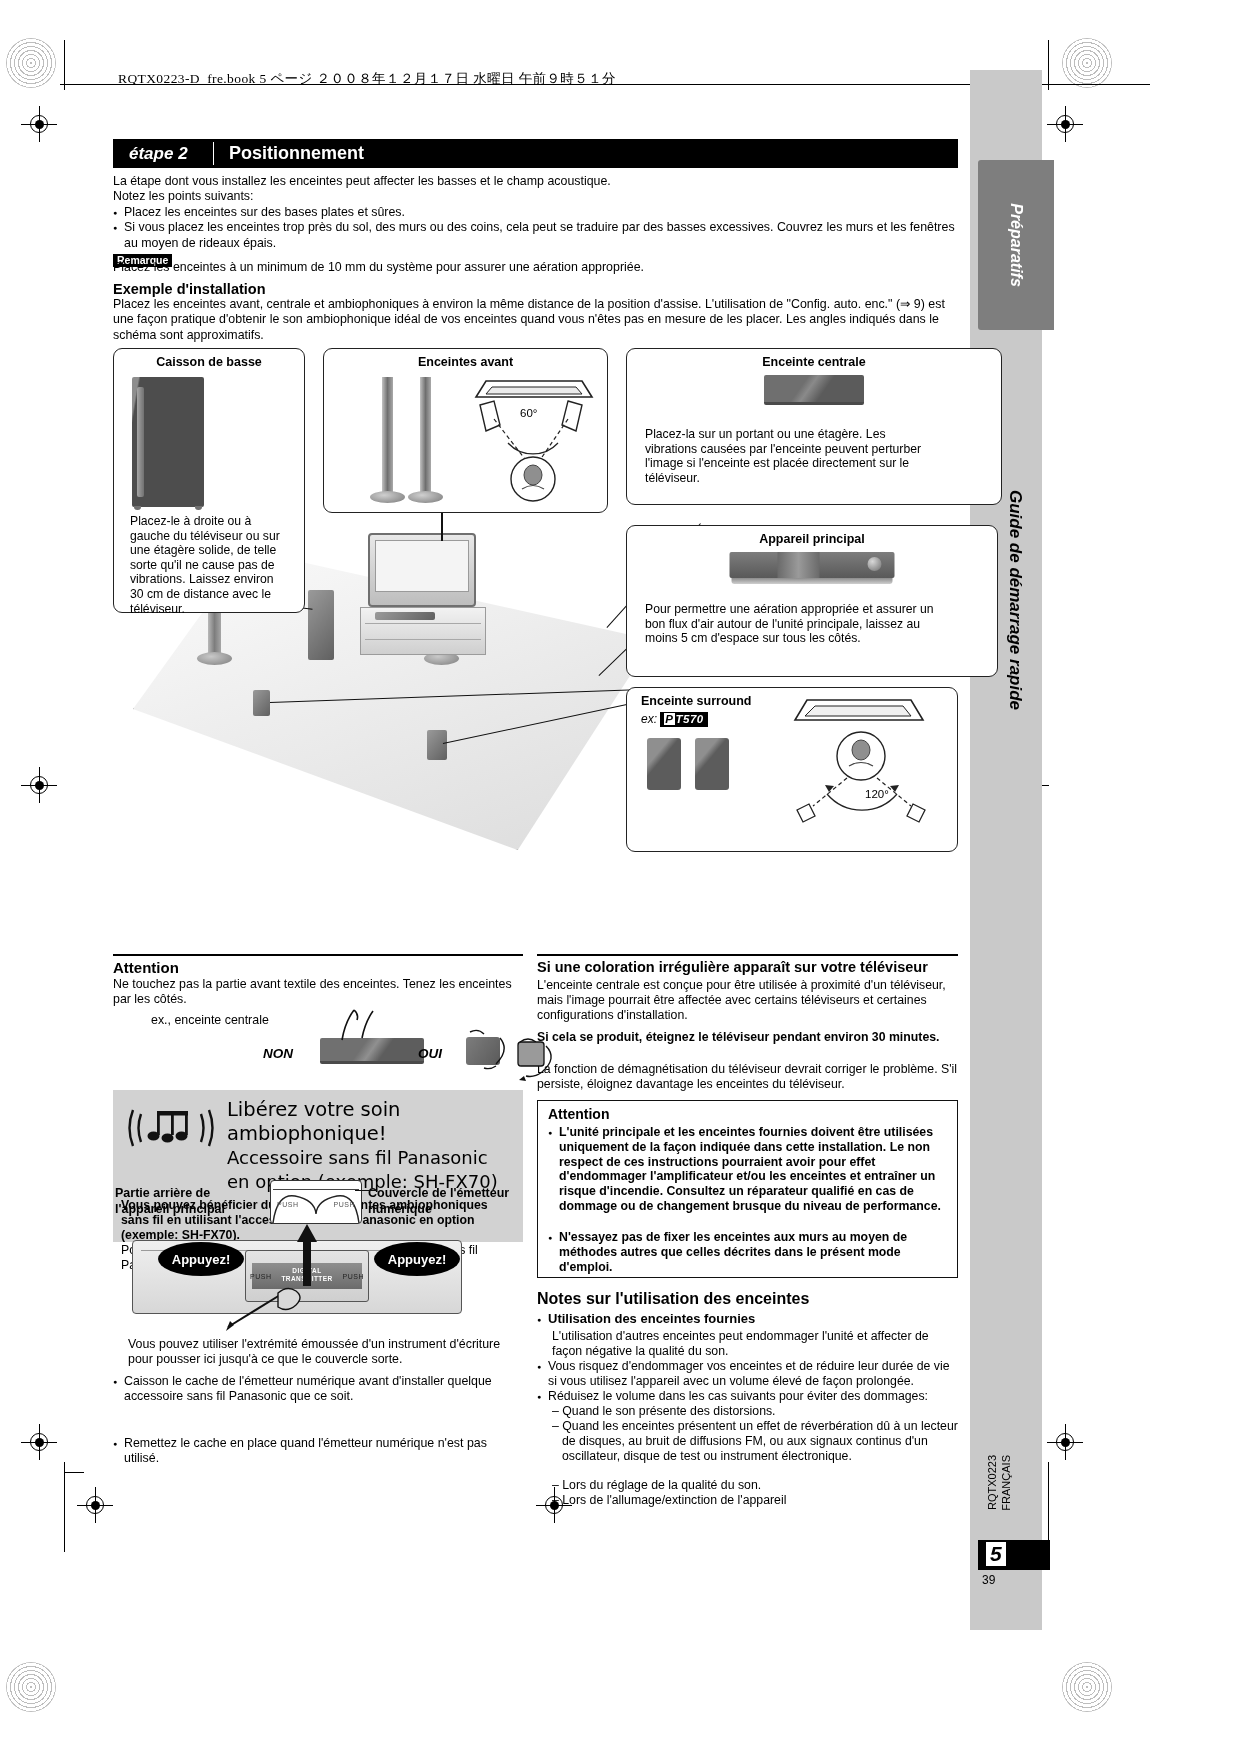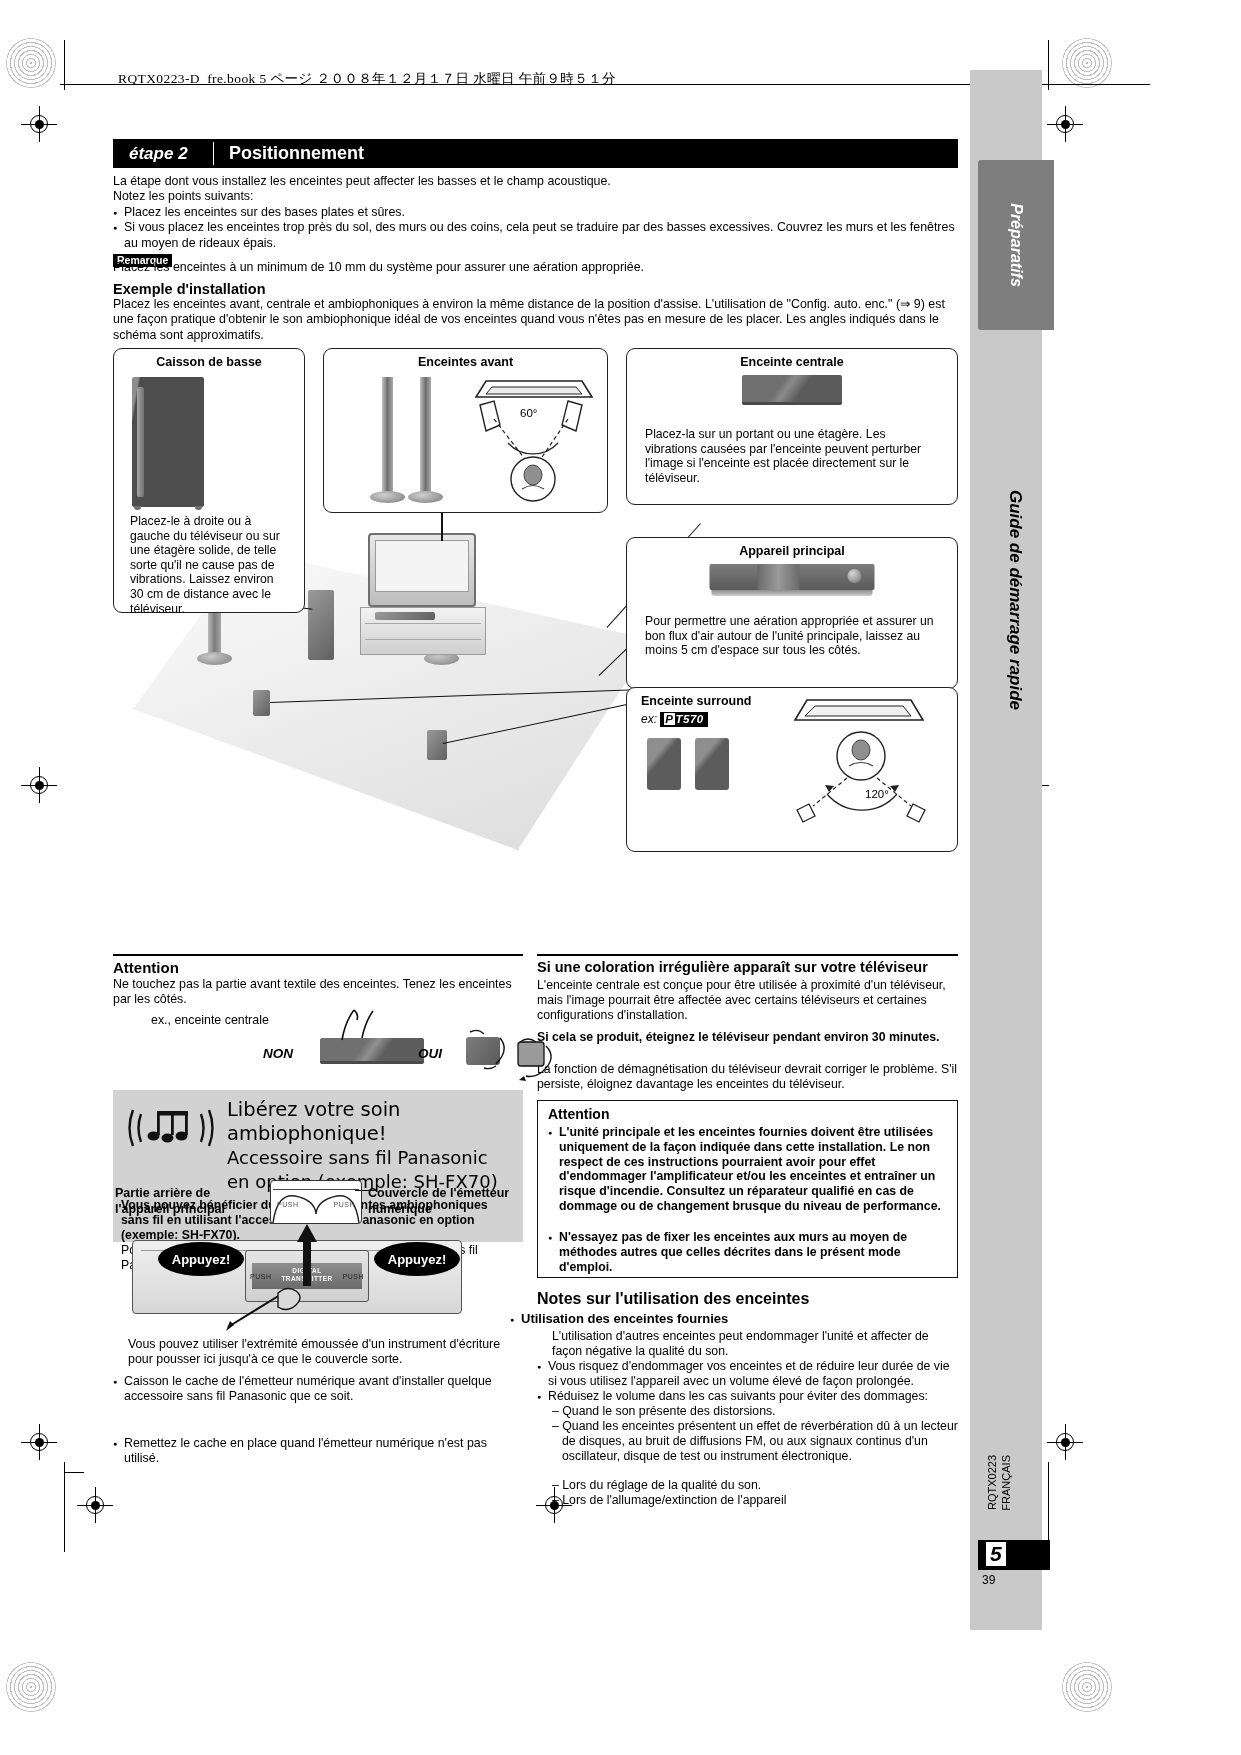--- a/index.html
+++ b/index.html
@@ -387,27 +387,27 @@
       </g>
       <path d="M30,48 L64,92 M104,48 L74,92" stroke="#222" stroke-width="1.2" stroke-dasharray="4,3" fill="none"></path>
       <path d="M44,72 A34,34 0 0 0 94,72" stroke="#222" stroke-width="1.2" fill="none"></path>
       <circle cx="69" cy="108" r="22" fill="#fff" stroke="#222" stroke-width="1.4"></circle>
       <ellipse cx="69" cy="104" rx="9" ry="10" fill="#8f8f8f" stroke="#444" stroke-width="1"></ellipse>
       <path d="M58,118 q11,-7 22,0" stroke="#444" stroke-width="1.2" fill="none"></path>
     </svg>
     <div class="angle-txt" style="left:196px;top:58px;">60°</div>
   </div>
 
-  <div class="cbox" style="left:513px;top:3px;width:332px;height:157px;">
+  <div class="cbox" style="left:513px;top:3px;width:376px;height:157px;">
     <div class="ctitle">Enceinte centrale</div>
     <div class="center-art"></div>
     <div class="ctext" style="position:absolute;left:10px;top:78px;width:312px;">Placez-la sur un portant ou une étagère. Les vibrations causées par l'enceinte peuvent perturber l'image si l'enceinte est placée directement sur le téléviseur.</div>
   </div>
 
-  <div class="cbox" style="left:513px;top:192px;width:332px;height:152px;">
+  <div class="cbox" style="left:513px;top:180px;width:372px;height:152px;">
     <div class="ctitle">Appareil principal</div>
     <div class="main-art">
       <div class="slit"></div>
       <div class="knob"></div>
       <div class="base"></div>
     </div>
     <div class="ctext" style="position:absolute;left:10px;top:76px;width:312px;">Pour permettre une aération appropriée et assurer un bon flux d'air autour de l'unité principale, laissez au moins 5 cm d'espace sur tous les côtés.</div>
   </div>
 
   <div class="cbox" style="left:513px;top:342px;width:332px;height:165px;">
@@ -539,20 +539,20 @@
   <path d="M12,44 l-5,4 l7,1 z" fill="#111"></path>
 </svg>
 
 <div class="attn-box" style="left:537px;top:1100px;width:421px;height:178px;">
   <h3 class="sec" style="position:absolute;left:10px;top:5px;font-size:14px;">Attention</h3>
   <div class="blk b bul" style="position:absolute;left:10px;top:24px;width:400px;">L'unité principale et les enceintes fournies doivent être utilisées uniquement de la façon indiquée dans cette installation. Le non respect de ces instructions pourraient avoir pour effet d'endommager l'amplificateur et/ou les enceintes et entraîner un risque d'incendie. Consultez un réparateur qualifié en cas de dommage ou de changement brusque du niveau de performance.</div>
   <div class="blk b bul" style="position:absolute;left:10px;top:129px;width:400px;">N'essayez pas de fixer les enceintes aux murs au moyen de méthodes autres que celles décrites dans le présent mode d'emploi.</div>
 </div>
 
 <h3 class="sec" style="position:absolute;left:537px;top:1290px;font-size:16px;">Notes sur l'utilisation des enceintes</h3>
-<div class="blk b bul" style="position:absolute;left:510px;top:1312px;width:421px;font-size:13px;">Utilisation des enceintes fournies</div>
+<div class="blk b bul" style="position:absolute;left:537px;top:1312px;width:421px;font-size:13px;">Utilisation des enceintes fournies</div>
 <div class="blk" style="position:absolute;left:552px;top:1329px;width:406px;">L'utilisation d'autres enceintes peut endommager l'unité et affecter de façon négative la qualité du son.</div>
 <div class="blk bul" style="position:absolute;left:537px;top:1359px;width:421px;">Vous risquez d'endommager vos enceintes et de réduire leur durée de vie si vous utilisez l'appareil avec un volume élevé de façon prolongée.</div>
 <div class="blk bul" style="position:absolute;left:537px;top:1389px;width:421px;">Réduisez le volume dans les cas suivants pour éviter des dommages:</div>
 <div class="blk" style="position:absolute;left:552px;top:1404px;width:406px;">– <span>Quand le son présente des distorsions.</span></div>
 <div class="blk" style="position:absolute;left:552px;top:1419px;width:406px;text-indent:-10px;padding-left:10px;">– <span>Quand les enceintes présentent un effet de réverbération dû à un lecteur de disques, au bruit de diffusions FM, ou aux signaux continus d'un oscillateur, disque de test ou instrument électronique.</span></div>
 <div class="blk" style="position:absolute;left:552px;top:1478px;width:406px;">– <span>Lors du réglage de la qualité du son.</span></div>
 <div class="blk" style="position:absolute;left:552px;top:1493px;width:406px;">– <span>Lors de l'allumage/extinction de l'appareil</span></div>
 
 </body></html>

